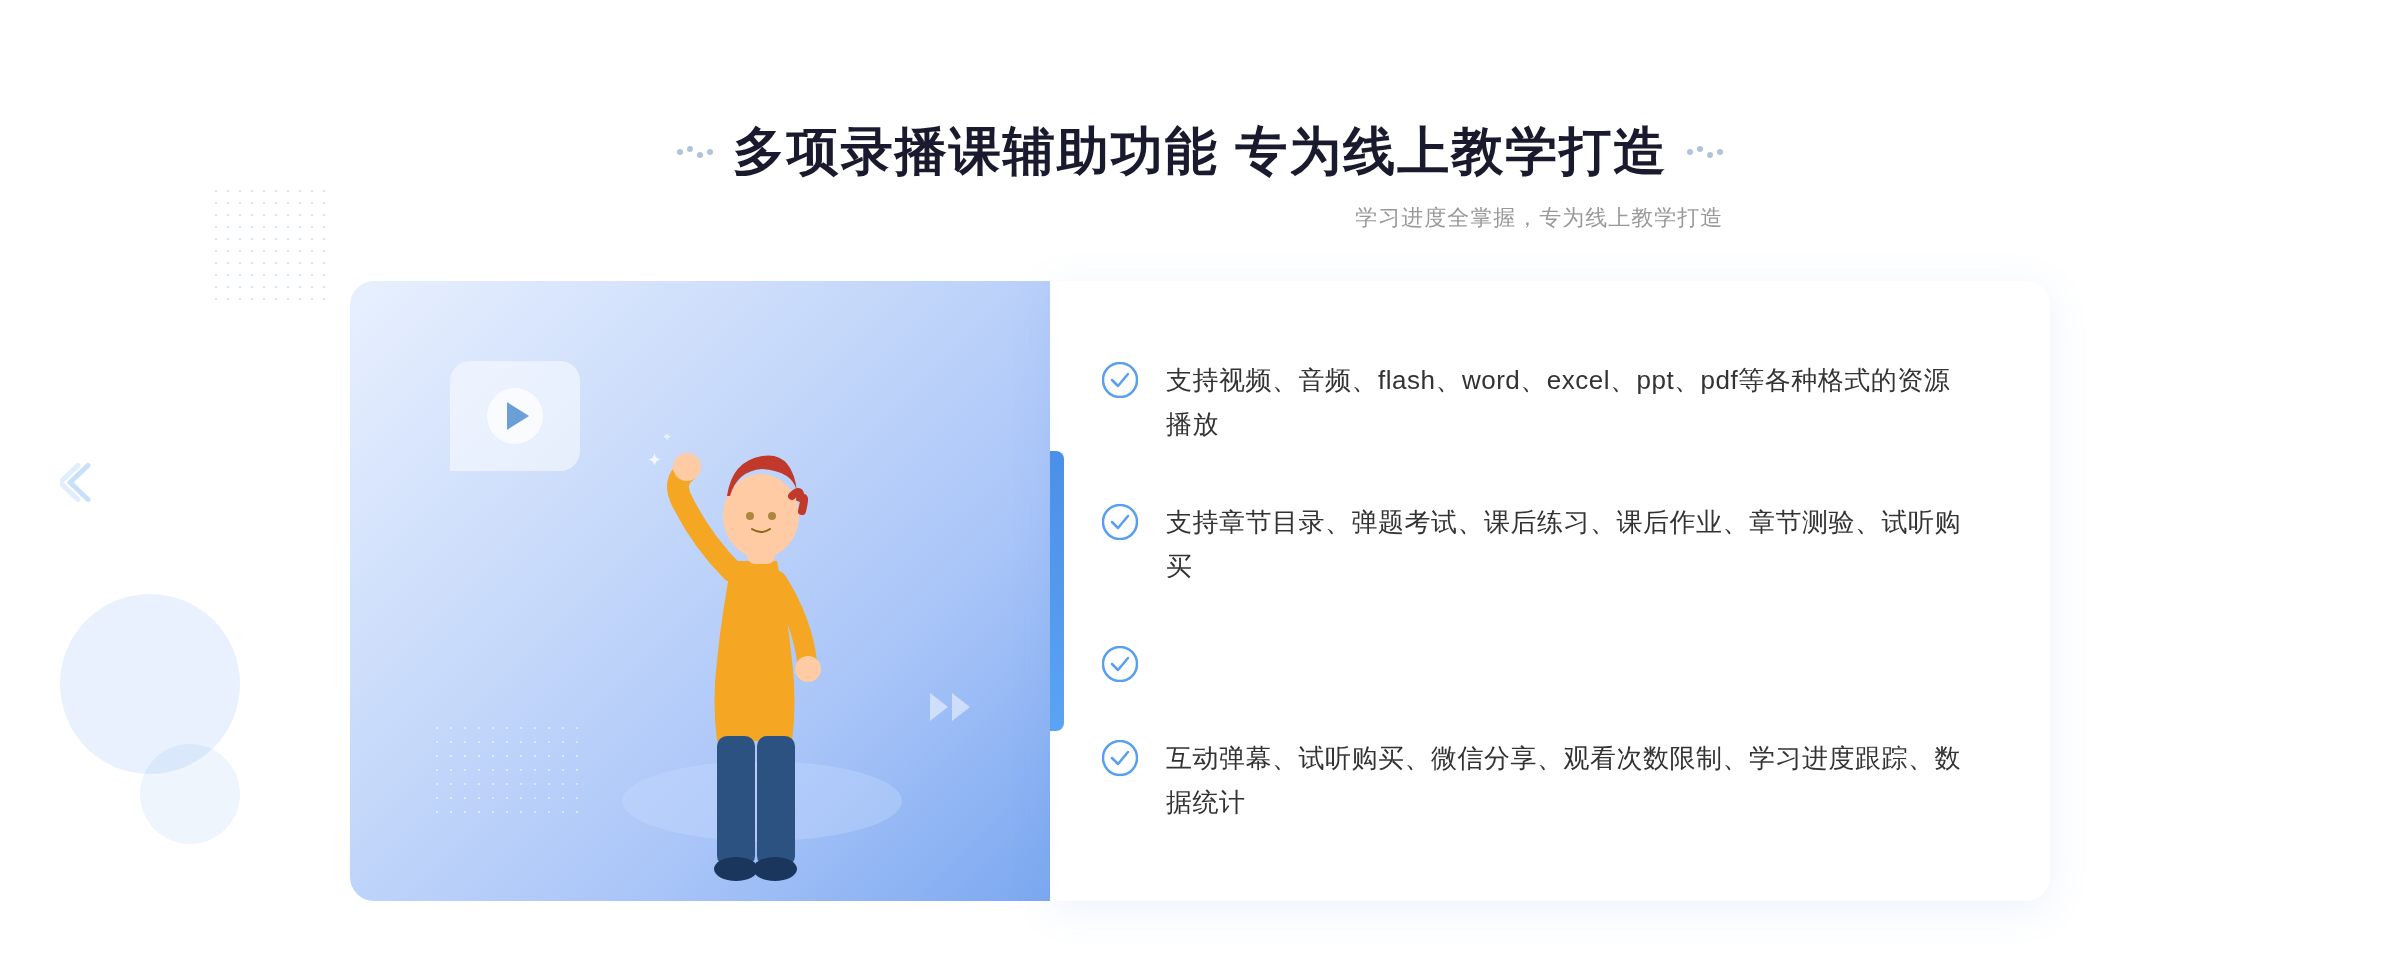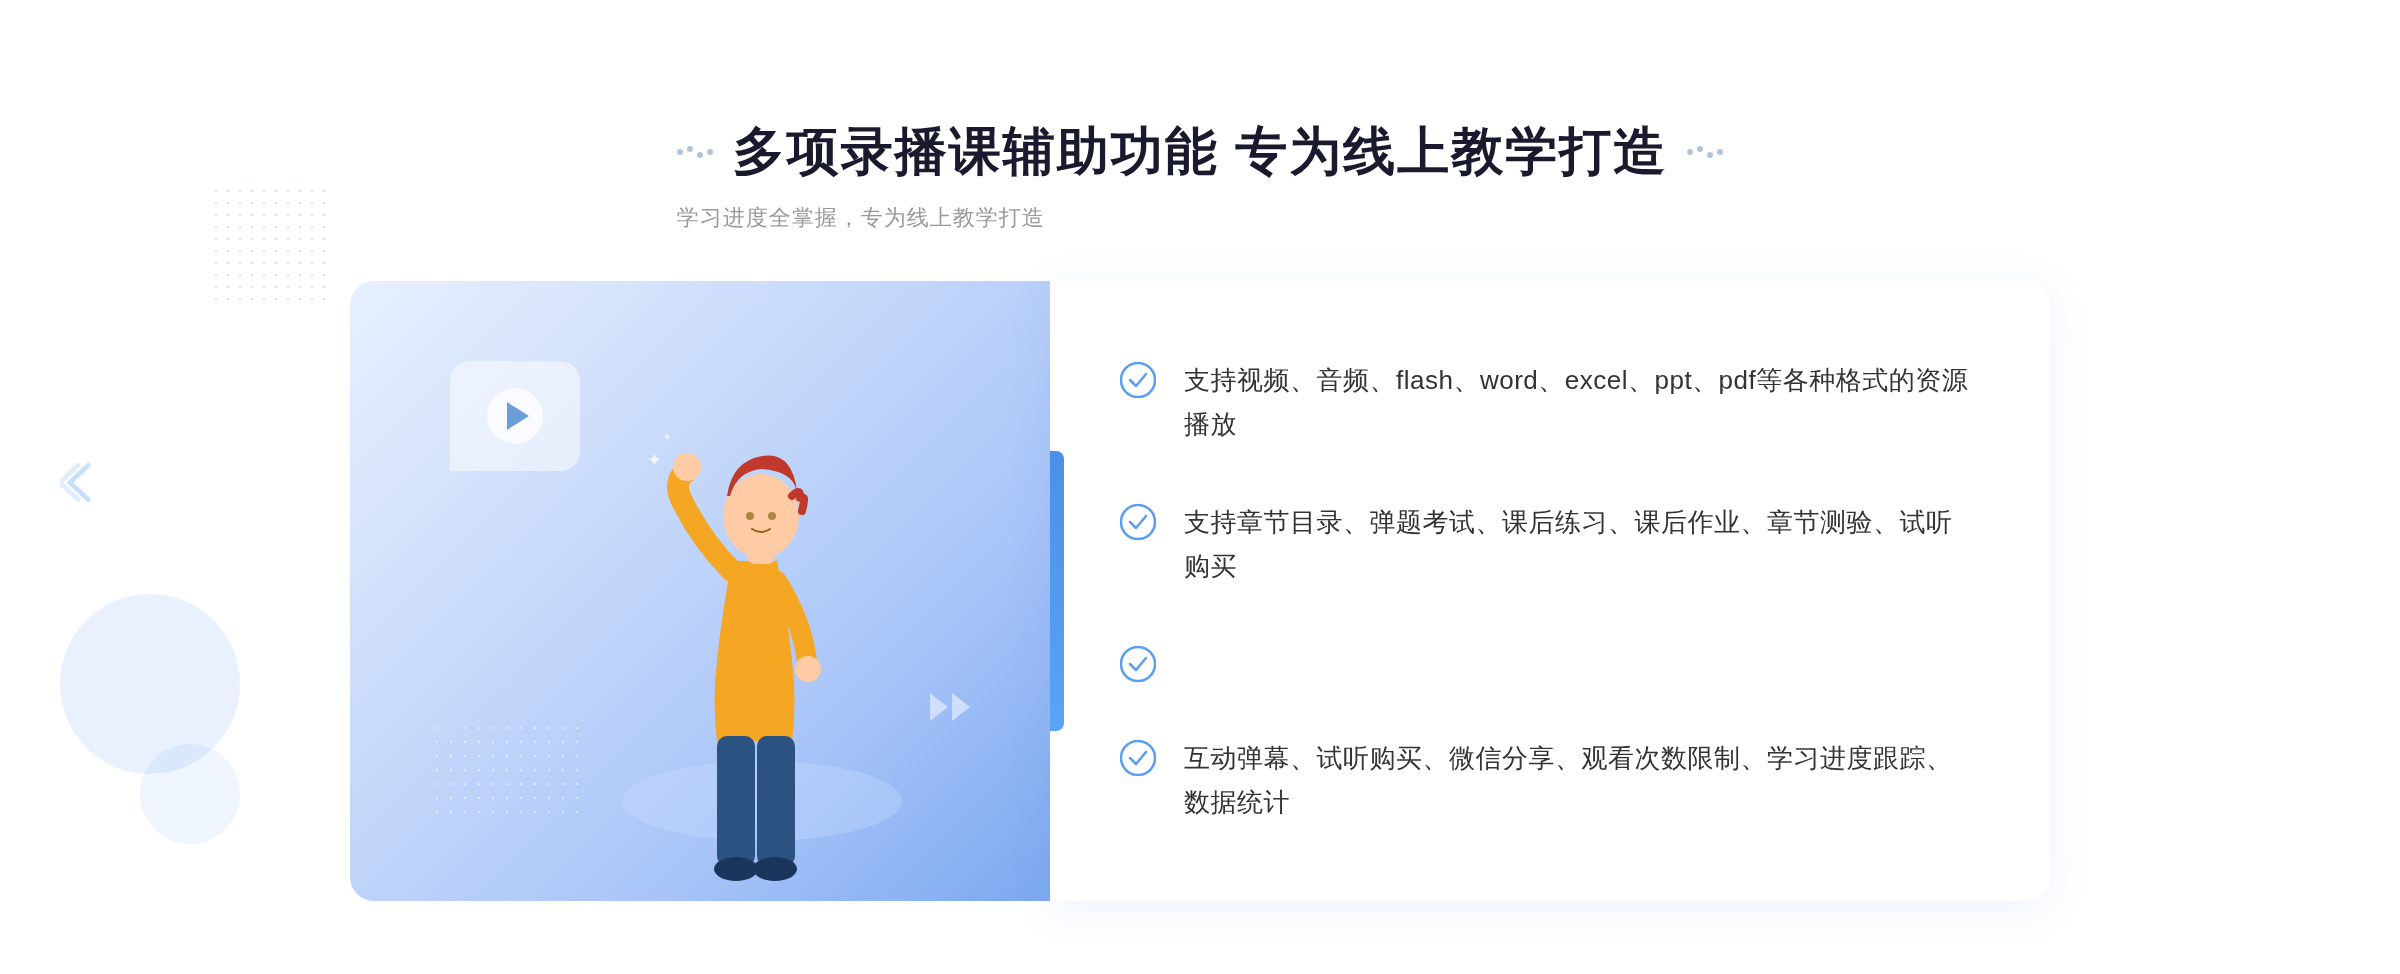--- a/index.html
+++ b/index.html
@@ -64,21 +64,21 @@
       left: 60px;
       top: 50%;
       transform: translateY(-50%);
       color: #5b9ef5;
       font-size: 36px;
       opacity: 0.6;
     }
 
     
     .header-section {
-      text-align: left;
+      text-align: right;
       margin-bottom: 48px;
       position: relative;
       z-index: 2;
       margin-top: 44px;
     }
 
     .main-title {
       font-size: 52px;
       font-weight: 700;
       color: #1a1a2e;
@@ -208,21 +208,21 @@
       transform: translateX(-30%);
       width: 360px;
       height: 560px;
     }
 
     
     .features-panel {
       flex: 1;
       background: #ffffff;
       border-radius: 0 24px 24px 0;
-      padding: 50px 80px 50px 70px;
+      padding: 50px 80px 50px 52px;
       box-shadow: 0 8px 40px rgba(100, 150, 220, 0.12);
       height: 620px;
       display: flex;
       flex-direction: column;
       justify-content: space-around;
     }
 
     .feature-item {
       display: flex;
       align-items: flex-start;

